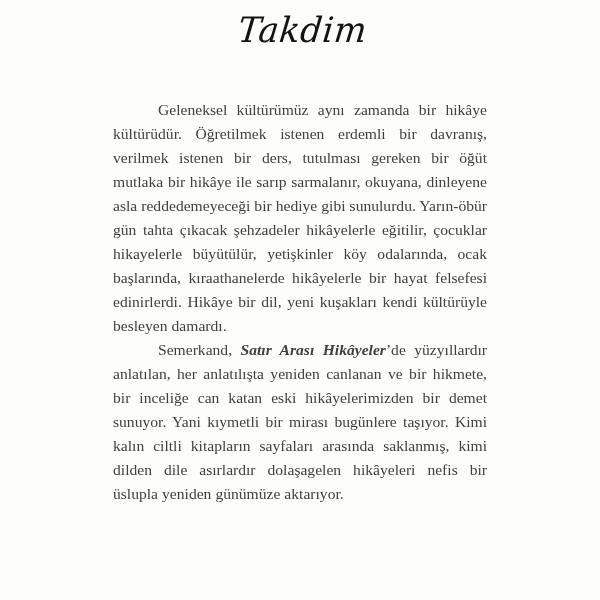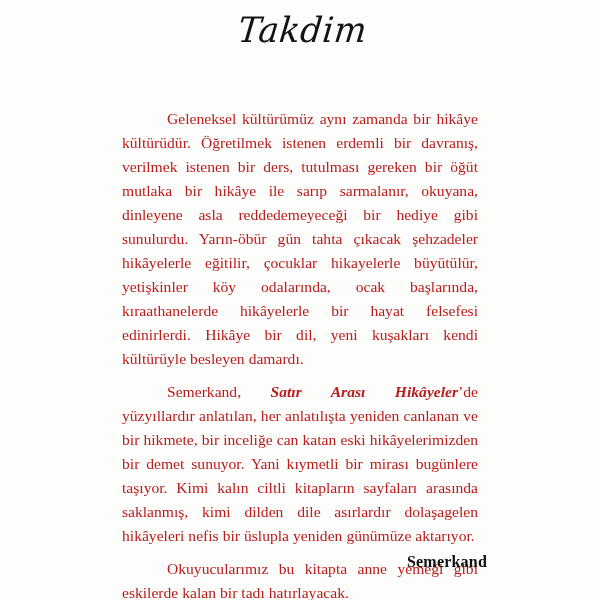--- a/index.html
+++ b/index.html
@@ -51,27 +51,27 @@
 
   
   .text-column {
     position: absolute;
     top: 98px;
     left: 113px;
     width: 374px;
   }
 
   p.body-par {
-    margin: 9px;
+    margin: 0;
     text-align: justify;
     text-justify: inter-word;
     text-indent: 45px;
     font-size: 15.6px;
     line-height: 24px;
-    color: #b91c1c;
+    color: #404040;
     hyphens: manual;
     word-spacing: 0.1px;
   }
 
   p.body-par .book-title {
     font-style: italic;
     font-weight: bold;
   }
 
   
@@ -99,21 +99,17 @@
   <div class="title-block">
     <span class="chapter-title">Takdim</span>
   </div>
 
   <div class="text-column">
 
     <p class="body-par"><span>Geleneksel kültürümüz aynı zamanda bir hikâye kültürüdür. Öğretilmek istenen erdemli bir davranış, verilmek istenen bir ders, tutulması gereken bir öğüt mutlaka bir hikâye ile sarıp sarmalanır, okuyana, dinleyene asla reddedemeyeceği bir hediye gibi sunulurdu. Yarın-öbür gün tahta çıkacak şehzadeler hikâyelerle eğitilir, çocuklar hikayelerle büyütülür, yetişkinler köy odalarında, ocak başlarında, kıraathanelerde hikâyelerle bir hayat felsefesi edinirlerdi. Hikâye bir dil, yeni kuşakları kendi kültürüyle besleyen damardı.</span></p>
 
     <p class="body-par"><span>Semerkand, </span><span class="book-title">Satır Arası Hikâyeler</span><span>’de yüzyıllardır anlatılan, her anlatılışta yeniden canlanan ve bir hikmete, bir inceliğe can katan eski hikâyelerimizden bir demet sunuyor. Yani kıymetli bir mirası bugünlere taşıyor. Kimi kalın ciltli kitapların sayfaları arasında saklanmış, kimi dilden dile asırlardır dolaşagelen hikâyeleri nefis bir üslupla yeniden günümüze aktarıyor.</span></p>
 
-    <p class="body-par"><span>Okuyucularımız bu kitapta anne yemeği gibi eskilerde kalan bir tadı hatırlayacak.</span></p>
 
   </div>
 
-  <div class="signature-block">
-    <span class="signature">Semerkand</span>
-  </div>
 
 </div>
 
 </body></html>

